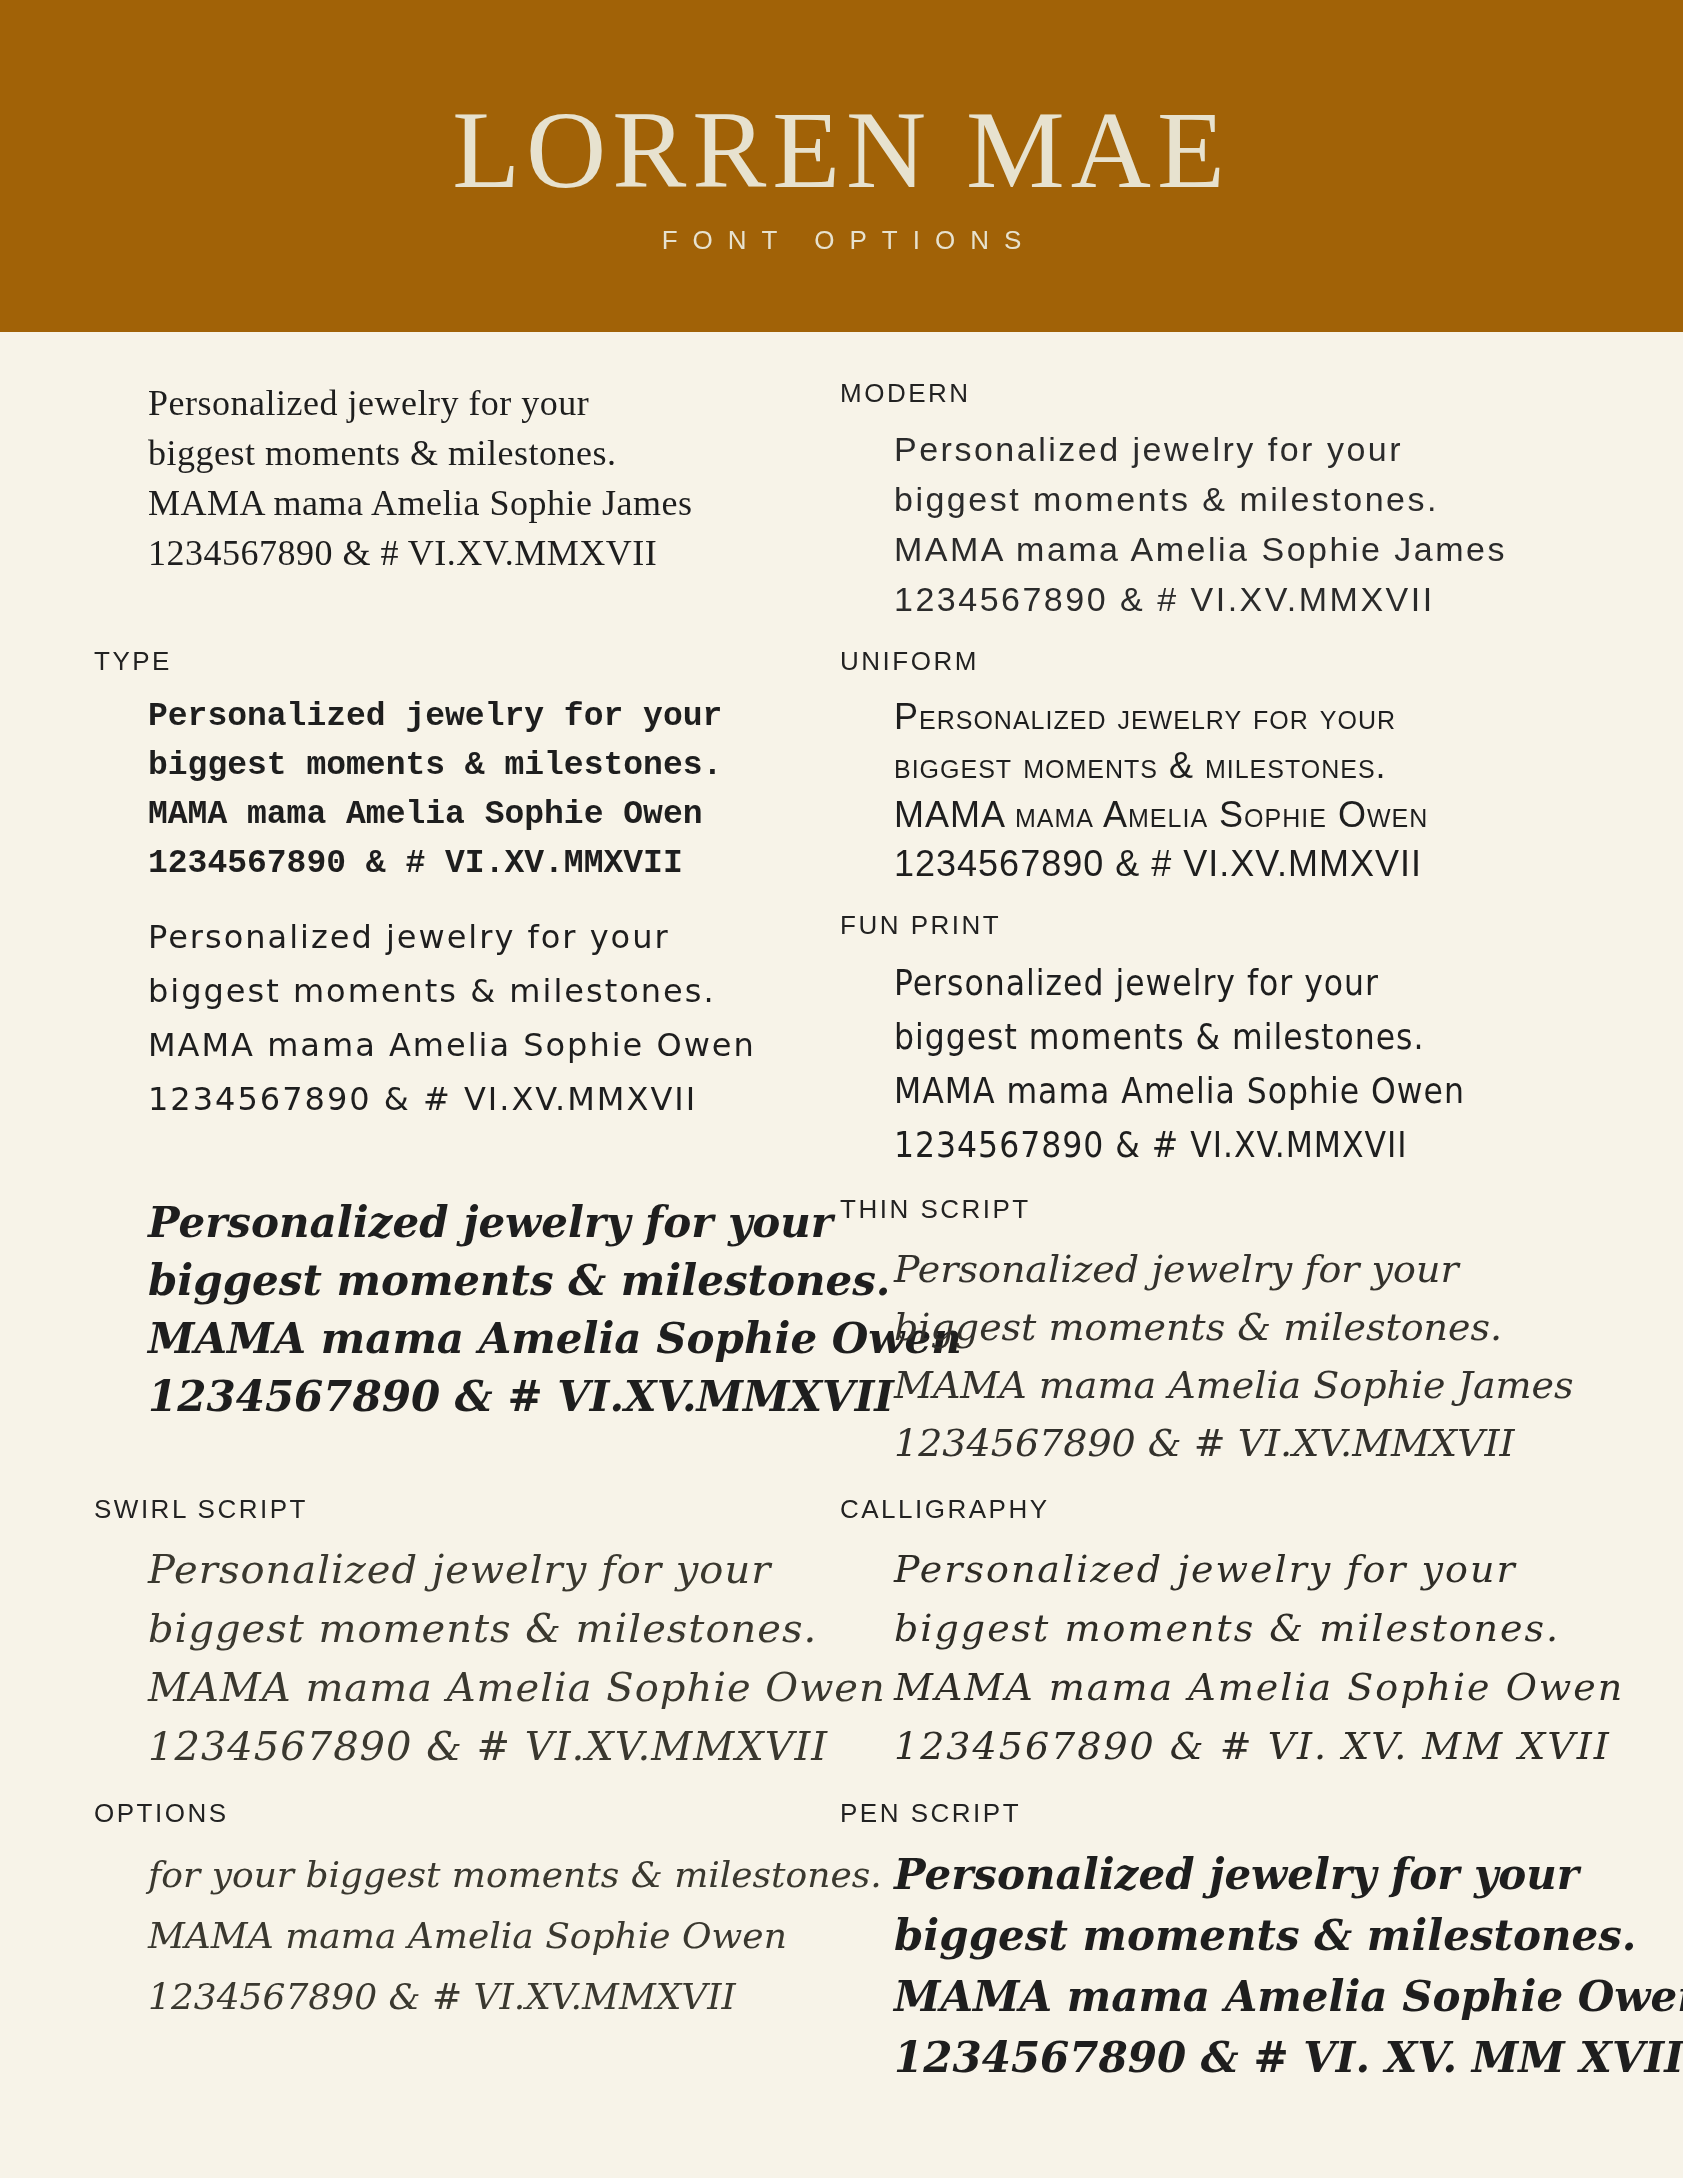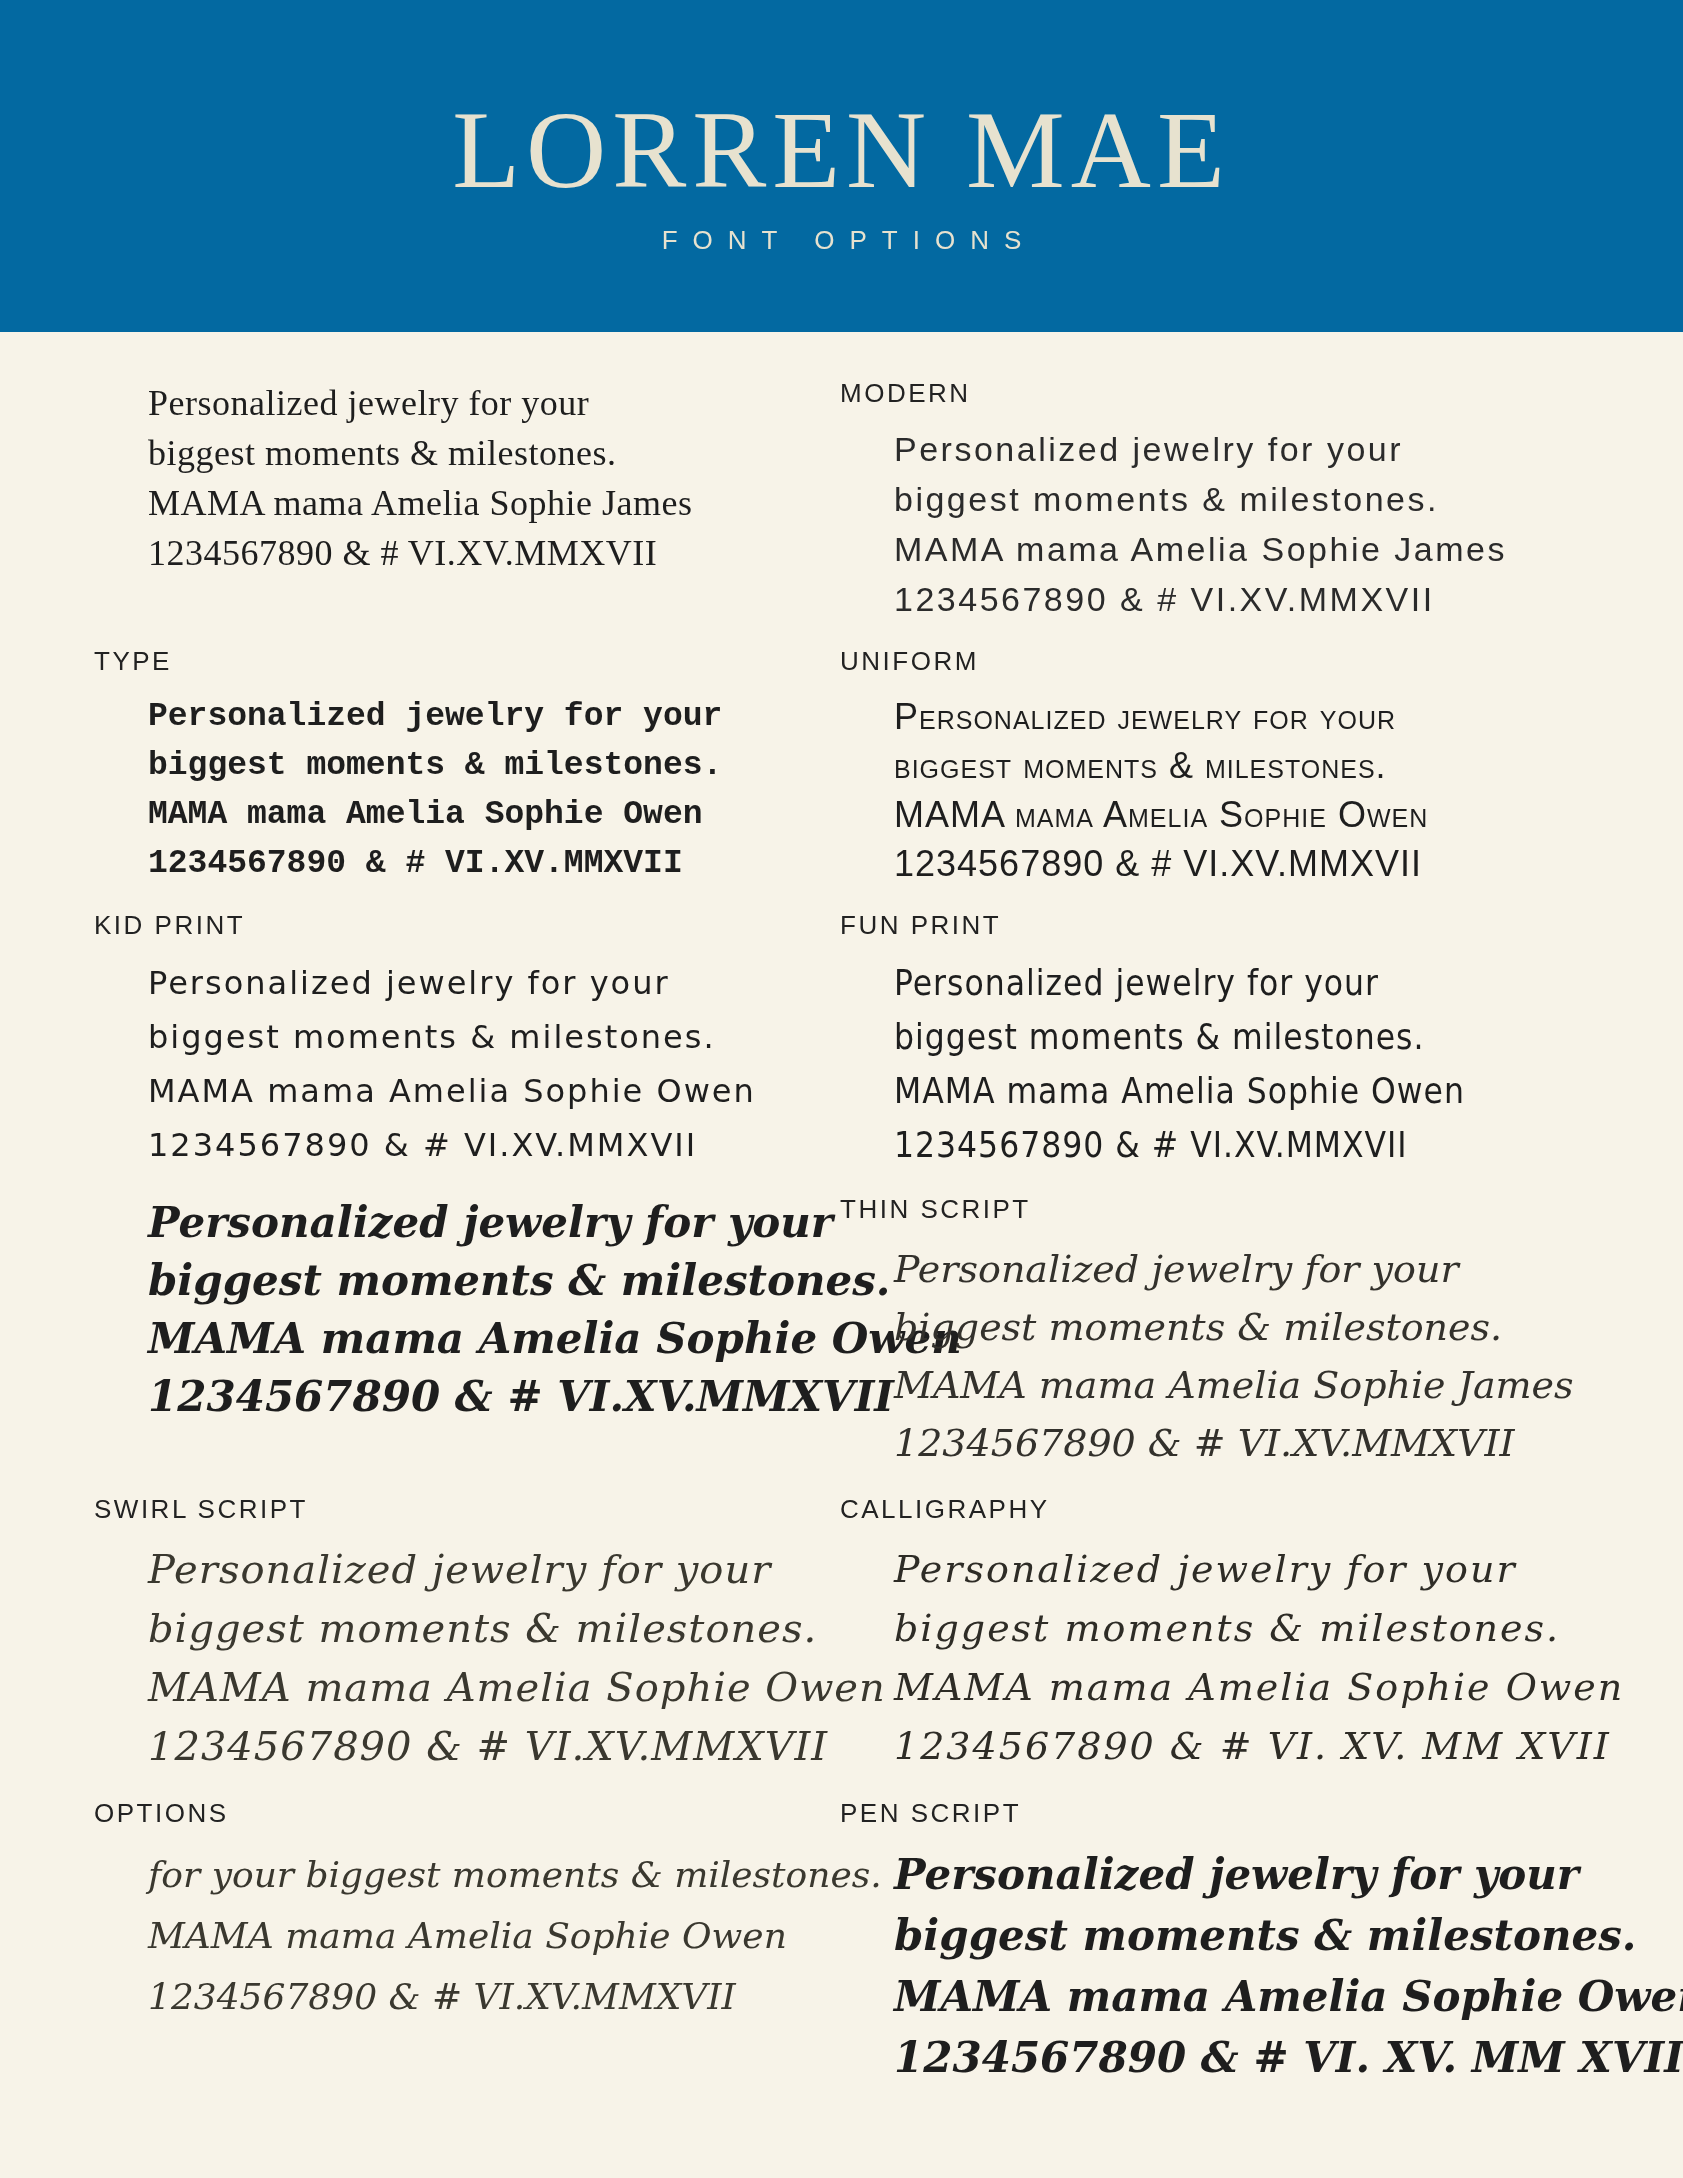--- a/index.html
+++ b/index.html
@@ -8,21 +8,21 @@
     background: #f7f3e8;
     font-family: "Liberation Sans", sans-serif;
     color: #1e1e1e;
     overflow: hidden;
   }
   .page { width: 1683px; height: 2178px; }
 
   
   .header {
     height: 332px;
-    background: #0369a1;
+    background: #a16207;
     display: flex; flex-direction: column;
     align-items: center; justify-content: center;
   }
   .header-title {
     font-family: "Liberation Serif", serif;
     font-size: 111px; font-weight: 400;
     letter-spacing: 6px;
     color: #e7e2cf;
     margin: 18px 0 0 0;
     line-height: 1;
@@ -113,21 +113,20 @@
       <h2 class="section-label">UNIFORM</h2>
       <div class="sample f-uniform">
         <span class="line">Personalized jewelry for your</span>
         <span class="line">biggest moments &amp; milestones.</span>
         <span class="line">MAMA mama Amelia Sophie Owen</span>
         <span class="line">1234567890 &amp; # VI.XV.MMXVII</span>
       </div>
     </section>
 
     <section class="font-section">
-      <h2 class="section-label">KID PRINT</h2>
       <div class="sample f-kid">
         <span class="line">Personalized jewelry for your</span>
         <span class="line">biggest moments &amp; milestones.</span>
         <span class="line">MAMA mama Amelia Sophie Owen</span>
         <span class="line">1234567890 &amp; # VI.XV.MMXVII</span>
       </div>
     </section>
 
     <section class="font-section">
       <h2 class="section-label">FUN PRINT</h2>

